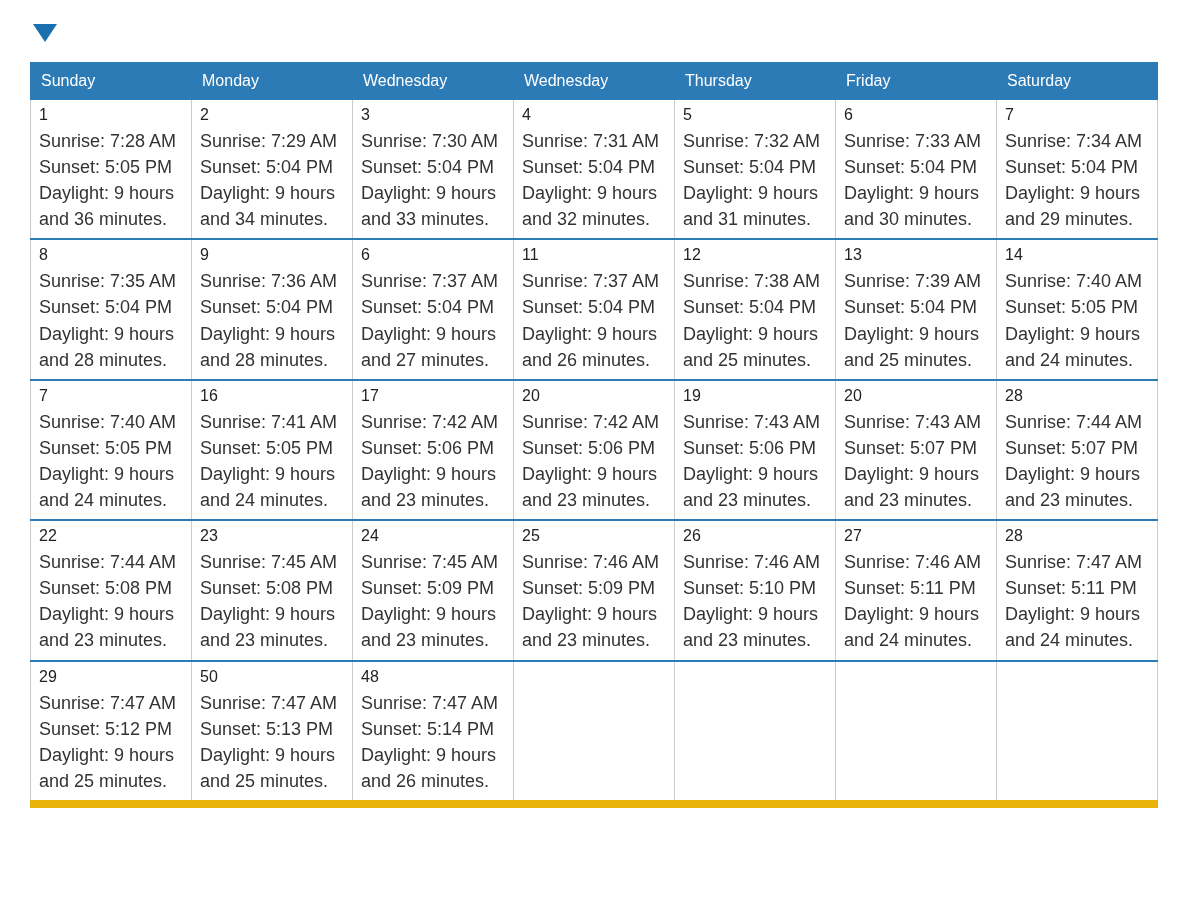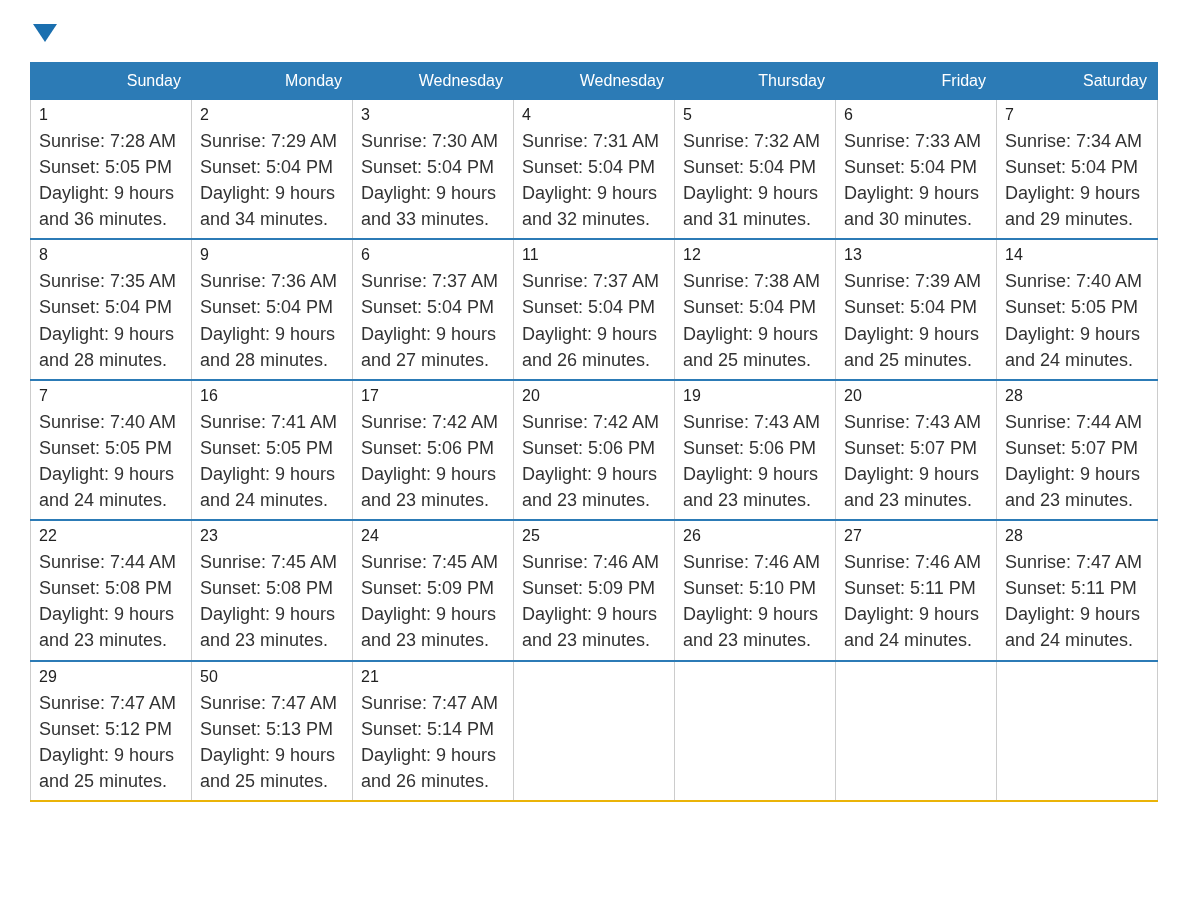--- a/index.html
+++ b/index.html
@@ -64,21 +64,21 @@
       width: 100%;
       border-collapse: collapse;
       margin-top: 10px;
     }
     .calendar th {
       background-color: #2c7bb6;
       color: #fff;
       font-size: 16px;
       font-weight: normal;
       padding: 8px 10px;
-      text-align: right;
+      text-align: left;
       border: 1px solid #2c7bb6;
     }
     .calendar td {
       vertical-align: top;
       border: 1px solid #ccc;
       padding: 6px 8px;
       width: 14.28%;
       min-height: 110px;
       height: 110px;
     }
@@ -90,21 +90,21 @@
     }
     .day-info {
       font-size: 18px;
       color: #333;
       line-height: 1.45;
     }
     .empty-cell {
       background: #fff;
     }
     .calendar tr:last-child td {
-      border-bottom: 2px solid #eab308;
+      border-bottom: 8px solid #eab308;
     }
     .calendar thead tr th {
       border-top: 2px solid #2c7bb6;
       border-bottom: 2px solid #2c7bb6;
     }
     .week-row td {
       border-top: 2px solid #2c7bb6;
     }
   </style>
 </head>
@@ -410,21 +410,21 @@
         <td>
         <span class="day-number">50</span>
         <div class="day-info">
           Sunrise: 7:47 AM<br>
           Sunset: 5:13 PM<br>
           Daylight: 9 hours<br>
           and 25 minutes.
         </div>
       </td>
         <td>
-        <span class="day-number">21</span>
+        <span class="day-number">48</span>
         <div class="day-info">
           Sunrise: 7:47 AM<br>
           Sunset: 5:14 PM<br>
           Daylight: 9 hours<br>
           and 26 minutes.
         </div>
       </td>
         <td class="empty-cell"></td>
         <td class="empty-cell"></td>
         <td class="empty-cell"></td>

